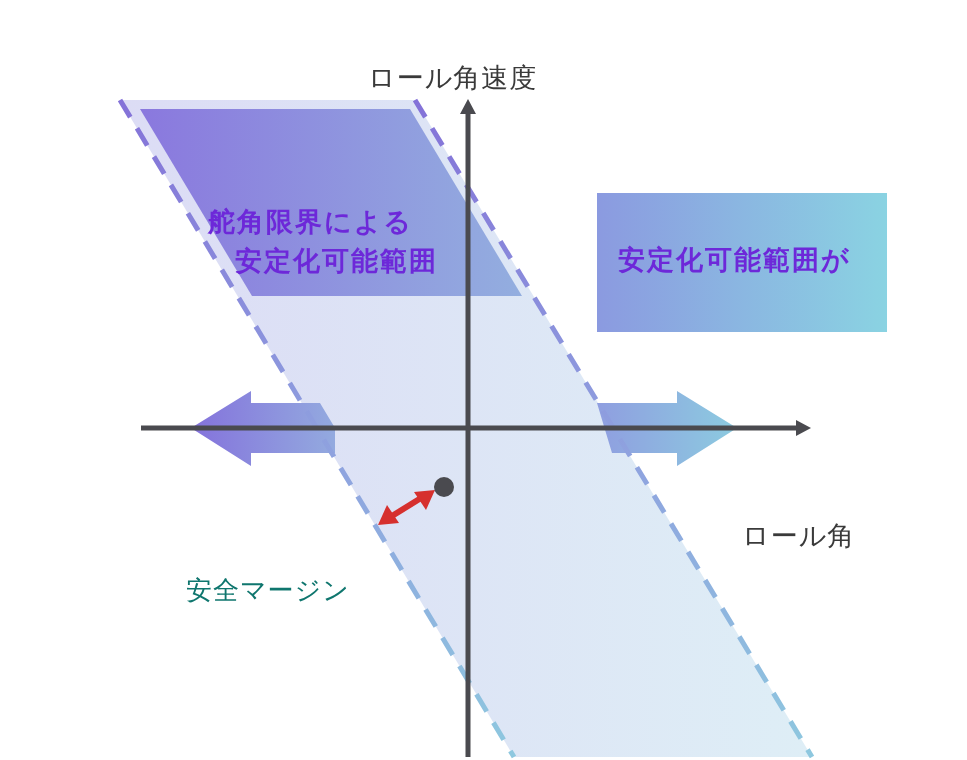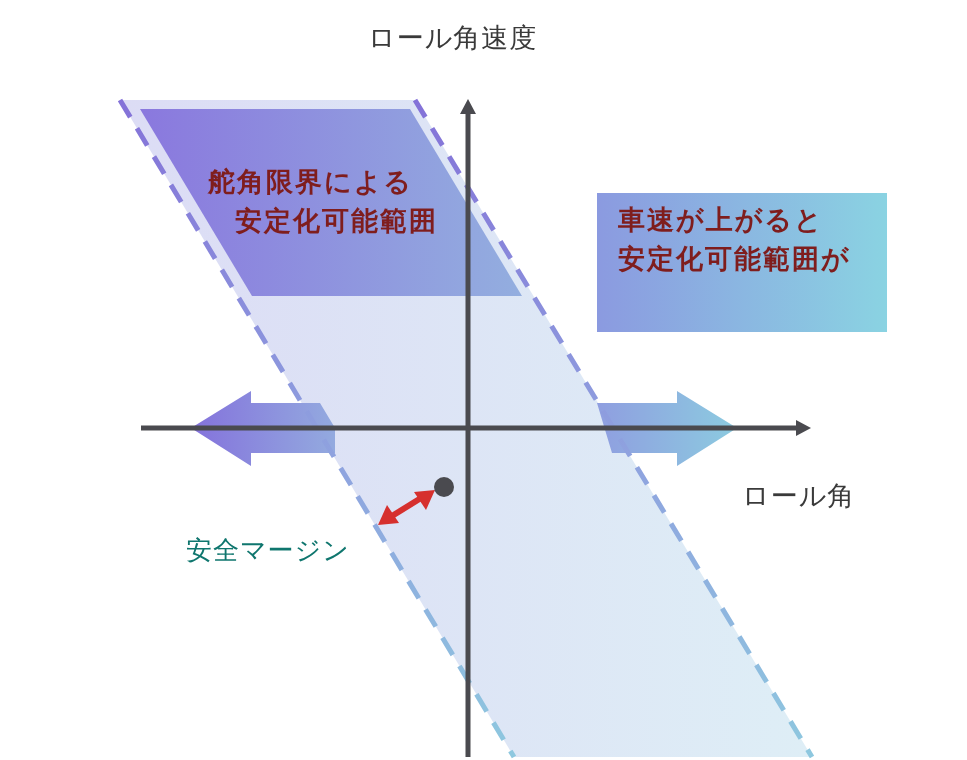--- a/index.html
+++ b/index.html
@@ -1,21 +1,21 @@
 <!DOCTYPE html>
 <html><head>
 <meta charset="utf-8">
 <style>
   html, body { margin: 0; padding: 0; background: #ffffff; }
   body { width: 967px; height: 760px; position: relative; overflow: hidden;
          font-family: "DejaVu Sans", "Liberation Sans", sans-serif; }
   #stage { position: absolute; left: 0; top: 0; width: 967px; height: 760px; }
-  .lbl { position: absolute; white-space: nowrap; }
+  .lbl { position: absolute; white-space: nowrap; margin-top: 40px; }
   .axis-title { font-size: 27px; color: #3a3a3a; letter-spacing: 1px; }
-  .box-text { font-size: 27px; font-weight: bold; color: #7f1d1d; line-height: 39px; letter-spacing: 2px; }
+  .box-text { font-size: 27px; font-weight: bold; color: #6d28d9; line-height: 39px; letter-spacing: 2px; }
   .margin-text { font-size: 26px; color: #0f766e; letter-spacing: 1px; }
 </style>
 </head>
 <body>
 
 <svg id="stage" width="967" height="760" viewBox="0 0 967 760">
   <defs>
     <linearGradient id="bandGrad" x1="0" y1="0" x2="1" y2="0">
       <stop offset="0" stop-color="#dcdcf5"></stop>
       <stop offset="1" stop-color="#deeef6"></stop>
@@ -70,17 +70,16 @@
 
 <div class="lbl axis-title" style="left:368px; top:20px;">ロール角速度</div>
 <div class="lbl axis-title" style="left:742px; top:478px;font-family:Liberation Serif, serif;">ロール角</div>
 
 <div class="lbl box-text" style="left:208px; top:162px;">
   <div>舵角限界による</div>
   <div style="margin-left:27px;">安定化可能範囲</div>
 </div>
 
 <div class="lbl box-text" style="left:618px; top:200px;">
-  <div>車速が上がると</div>
   <div>安定化可能範囲が</div>
 </div>
 
 <div class="lbl margin-text" style="left:186px; top:533px;">安全マージン</div>
 
 </body></html>

